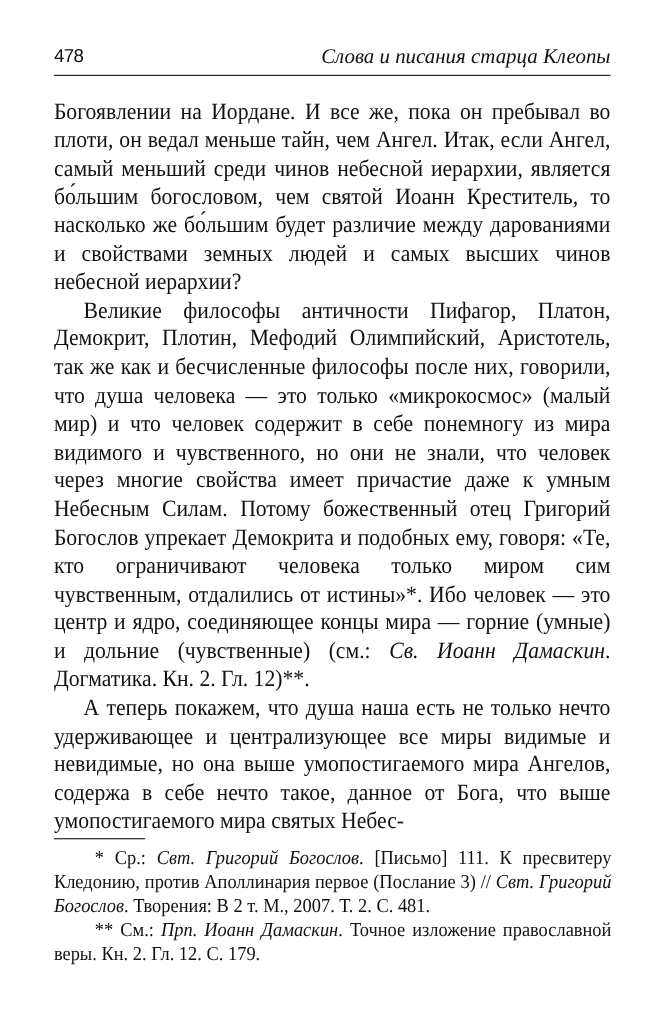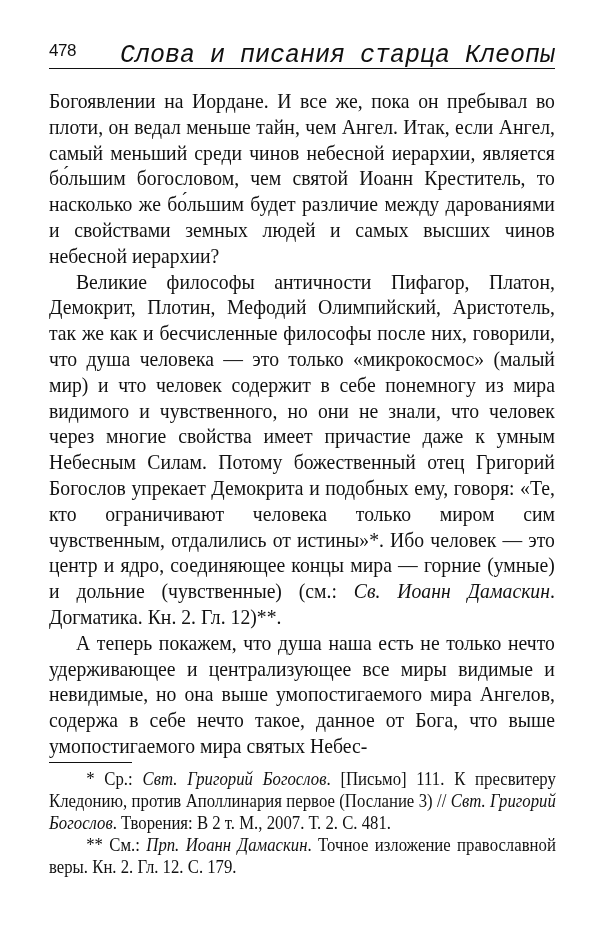--- a/index.html
+++ b/index.html
@@ -1,21 +1,21 @@
 <!DOCTYPE html>
 <html><head>
 <meta charset="utf-8">
 <style>
   html, body { margin: 0; padding: 0; background: #ffffff; }
   body { width: 600px; height: 940px; position: relative; overflow: hidden; color: #111; }
   .page { position: absolute; left: 49px; top: 0; width: 506px; }
   .header { position: absolute; left: 0; top: 41px; width: 506px; height: 24px;
     font-family: "Liberation Serif", serif; font-size: 19px; }
   .page-number { position: absolute; left: 0; top: 0; font-family: "Liberation Sans Narrow", "Liberation Sans", sans-serif; font-size: 17px; letter-spacing: -0.5px; }
-  .running-title { position: absolute; right: 0; top: 0; font-style: italic; font-size: 25px; font-family: Liberation Mono, monospace; }
+  .running-title { position: absolute; right: 0; top: 0; font-style: italic; font-size: 19px; }
   .header-rule { position: absolute; left: 0; top: 68px; width: 506px; height: 0; border-top: 1.6px solid #111; }
   .body-text { position: absolute; left: 0; top: 89px; width: 506px;
     font-family: "Liberation Serif", serif; font-size: 21.2px; line-height: 25.8px;
     text-align: justify; transform: scaleX(0.93); transform-origin: left top; width: 544px; }
   .body-text p { margin: 0; }
   .body-text p.indent { text-indent: 29px; }
   .body-text .it { font-style: italic; }
   .fn-rule { position: absolute; left: 0; top: 762px; width: 83px; height: 0; border-top: 1.2px solid #111; }
   .footnotes { position: absolute; left: 0; top: 768px; width: 545px;
     font-family: "Liberation Serif", serif; font-size: 18px; line-height: 22px;

